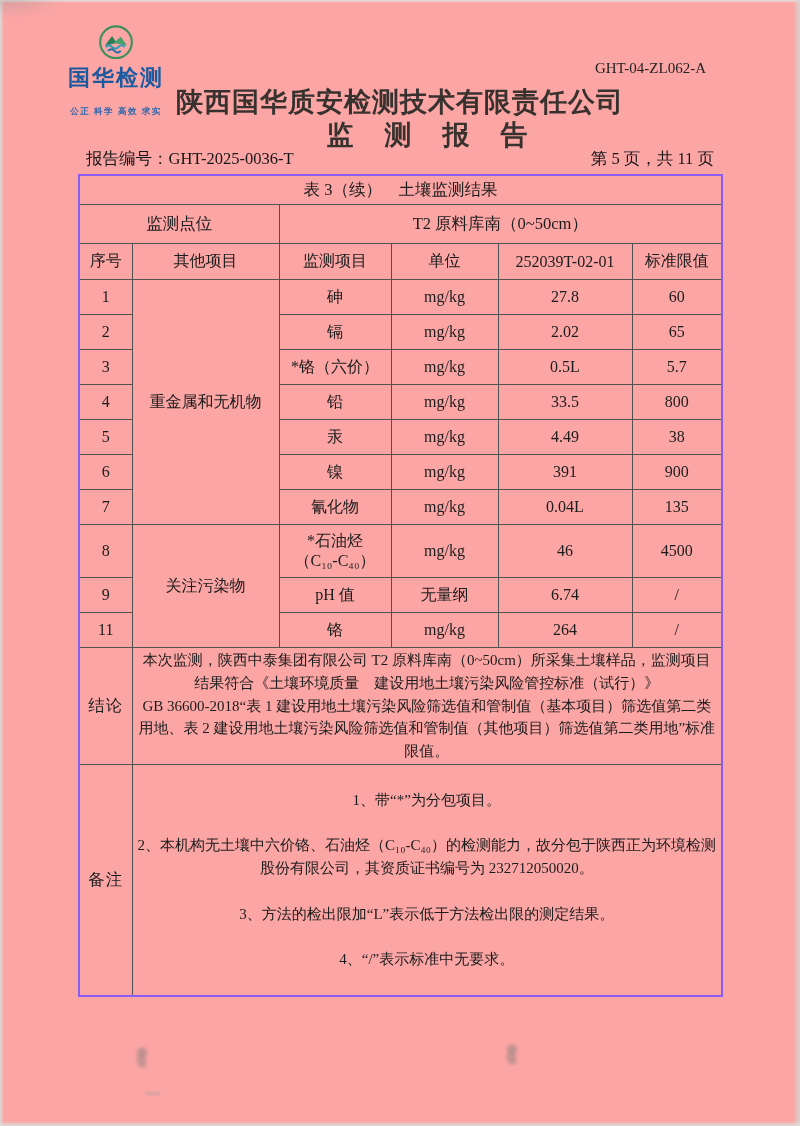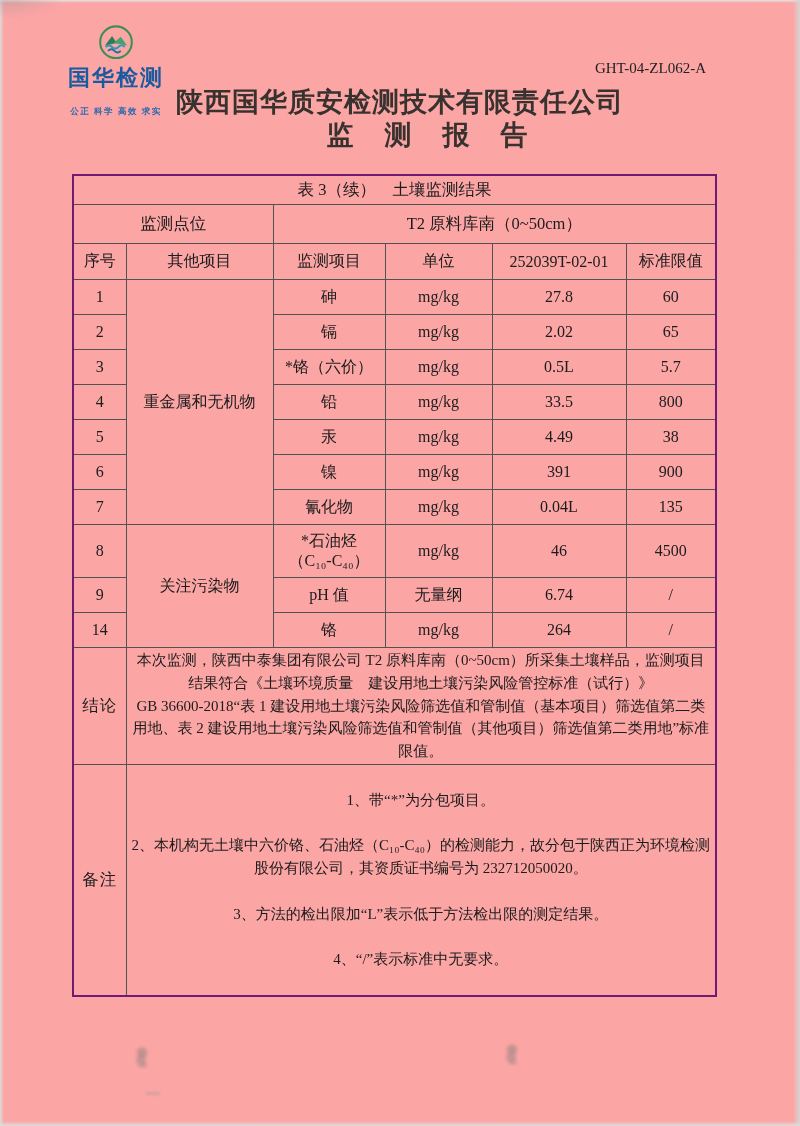--- a/index.html
+++ b/index.html
@@ -31,23 +31,23 @@
     font-size:27px;color:#38322f;letter-spacing:1px;}
   .report-title{position:absolute;top:117px;left:0;width:100%;text-align:center;
     font-family:"Liberation Sans","DejaVu Sans",sans-serif;font-weight:bold;
     font-size:27px;color:#38322f;letter-spacing:2px;margin-left:28px;}
 
   .meta-row{position:absolute;top:148px;left:86px;right:86px;display:flex;
     justify-content:space-between;font-size:16.5px;color:#161616;}
 
   
   table.report{
-    position:absolute;top:174px;left:72px;width:643px;border-collapse:collapse;
+    position:absolute;top:174px;left:78px;width:643px;border-collapse:collapse;
     table-layout:fixed;font-size:16px;color:#1c1c1c;
-    border:2px solid #701a75;
+    border:2px solid #8b5cf6;
   }
   table.report td{border:1px solid #525252;text-align:center;vertical-align:middle;padding:1px 4px;}
   tr.r-title td{height:26px;font-size:16.5px;}
   tr.r-point td{height:36px;font-size:16.5px;}
   tr.r-head td{height:33px;}
   tr.r-data td{height:32px;}
   tr.r-oil td{height:50px;}
   .preline{white-space:pre-line;line-height:1.25;}
   td.blocktext{text-align:left;padding:6px 10px 7px 10px;font-size:15px;line-height:1.52;
     white-space:pre-line;}
@@ -86,20 +86,24 @@
     </svg>
     <div class="logo-name">国华检测</div>
     <div class="logo-tagline">公正 科学 高效 求实</div>
   </div>
 
   <div class="doc-code">GHT-04-ZL062-A</div>
 
   <div class="company-title">陕西国华质安检测技术有限责任公司</div>
   <div class="report-title">监　测　报　告</div>
 
+  <div class="meta-row">
+    <span>报告编号：GHT-2025-0036-T</span>
+    <span>第 5 页，共 11 页</span>
+  </div>
 
   <table class="report">
     <colgroup>
       <col style="width:53px">
         <col style="width:147px">
         <col style="width:112px">
       <col style="width:107px">
         <col style="width:134px">
         <col style="width:90px">
     </colgroup>
@@ -181,21 +185,21 @@
       <td>4500</td>
     </tr>
     <tr class="r-data">
       <td>9</td>
       <td>pH 值</td>
       <td>无量纲</td>
       <td>6.74</td>
       <td>/</td>
     </tr>
     <tr class="r-data">
-      <td>14</td>
+      <td>11</td>
       <td>铬</td>
       <td>mg/kg</td>
       <td>264</td>
       <td>/</td>
     </tr>
 
     <tr>
       <td class="rowlabel">结论</td>
       <td colspan="5" class="blocktext">本次监测，陕西中泰集团有限公司 T2 原料库南（0~50cm）所采集土壤样品，监测项目结果符合《土壤环境质量　建设用地土壤污染风险管控标准（试行）》
 GB 36600-2018“表 1 建设用地土壤污染风险筛选值和管制值（基本项目）筛选值第二类用地、表 2 建设用地土壤污染风险筛选值和管制值（其他项目）筛选值第二类用地”标准限值。</td>

